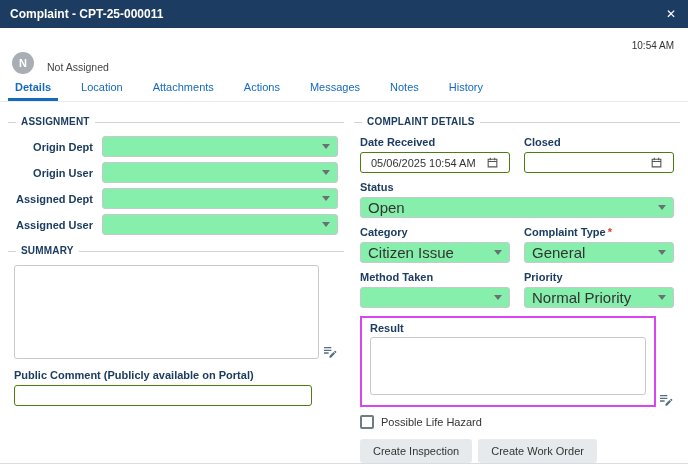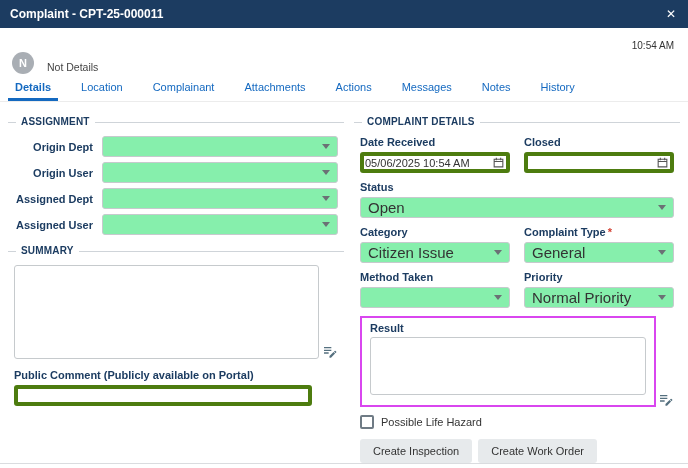--- a/index.html
+++ b/index.html
@@ -36,21 +36,21 @@
   .frow { display: flex; align-items: center; margin-bottom: 5px; }
   .flabel { width: 88px; text-align: right; font-size: 11px; font-weight: 700; color: #1c3c61; padding-right: 9px; }
   .select { flex: 1; height: 21px; border: 1px solid #c6cacd; border-radius: 3px; display: flex; align-items: center; padding: 0 7px; font-size: 15px; color: #333; background: #86efac; cursor: pointer; }
   .select .val { flex: 1; overflow: hidden; white-space: nowrap; }
   .chev { width: 0; height: 0; border-left: 4px solid transparent; border-right: 4px solid transparent; border-top: 5px solid #6b7075; flex: 0 0 auto; }
 
   .tlabel { font-size: 11px; font-weight: 700; color: #1c3c61; margin-bottom: 4px; }
   .req { color: #d23f31; margin-left: 2px; }
   .grid2 { display: flex; gap: 14px; margin-bottom: 8px; }
   .gcol { flex: 1; min-width: 0; }
-  .input { height: 21px; border: 4px solid #4d7c0f; border-radius: 3px; display: flex; align-items: center; padding: 0 1px; font-size: 11px; background: #fff; }
+  .input { height: 21px; border: 1px solid #4d7c0f; border-radius: 3px; display: flex; align-items: center; padding: 0 10px; font-size: 11px; background: #fff; }
   .input .val { flex: 1; }
   .icalendar { flex: 0 0 auto; cursor: pointer; display: flex; }
 
   .box { border: 1px solid #c6cacd; border-radius: 3px; background: #fff; font-size: 11px; padding: 4px 6px; }
 
   .summary-wrap { display: flex; align-items: flex-end; gap: 3px; margin-bottom: 10px; }
   .summary-box { flex: 1; height: 94px; }
   .editicon { flex: 0 0 auto; cursor: pointer; display: flex; }
 
   .pc-label { margin-top: 4px; }
@@ -77,28 +77,27 @@
 
 <div class="modal">
 
   <div class="titlebar">
     <span class="title">Complaint - CPT-25-000011</span>
     <span class="close">✕</span>
   </div>
 
   <div class="inforow">
     <span class="avatar">N</span>
-    <span class="assigned">Not Details</span>
+    <span class="assigned">Not Assigned</span>
     <span class="timestamp">10:54 AM</span>
   </div>
 
   <div class="tabs">
     <span class="tab active">Details</span>
     <span class="tab">Location</span>
-    <span class="tab">Complainant</span>
     <span class="tab">Attachments</span>
     <span class="tab">Actions</span>
     <span class="tab">Messages</span>
     <span class="tab">Notes</span>
     <span class="tab">History</span>
   </div>
 
   <div class="content">
 
     <div class="col-left">

